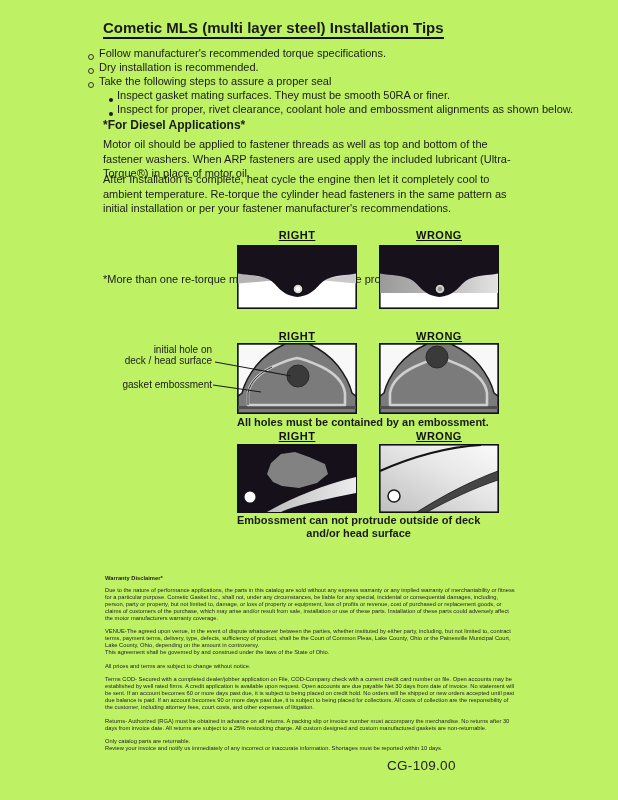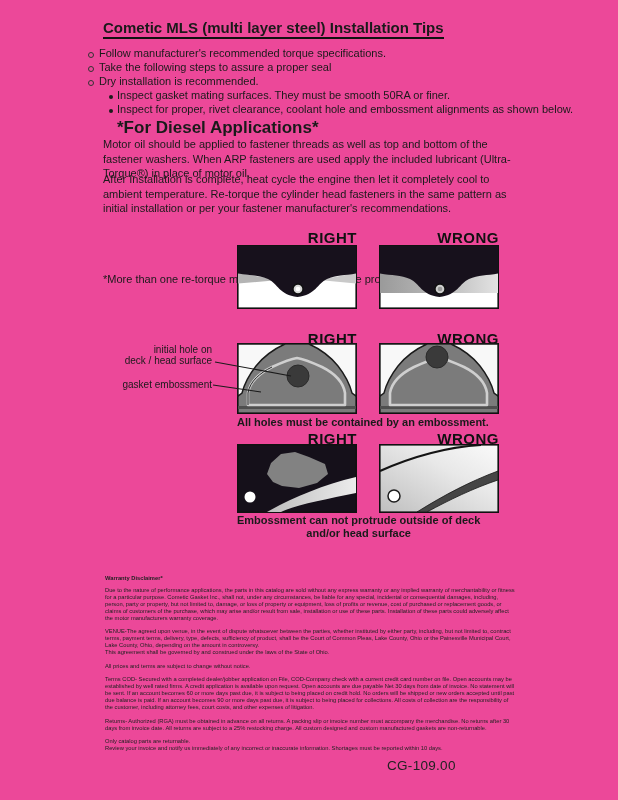--- a/index.html
+++ b/index.html
@@ -1,32 +1,32 @@
 <!DOCTYPE html>
 <html><head>
 <meta charset="utf-8">
 <style>
   html,body{margin:0;padding:0;background:#ffffff;}
   .page{
-    position:relative;width:618px;height:800px;background:#ec4899;
+    position:relative;width:618px;height:800px;background:#bef264;
     font-family:"Liberation Sans", sans-serif;color:#1a1a1a;overflow:hidden;
   }
   .title{
     position:absolute;left:103px;top:19px;font-size:15px;font-weight:bold;
     border-bottom:2px solid #111;padding-bottom:1px;white-space:nowrap;
   }
   .bullets{position:absolute;left:88px;top:46px;font-size:11px;line-height:14px;}
-  .b-item{display:flex;align-items:center;height:14px;white-space:nowrap;}
+  .b-item{display:flex;align-items:flex-end;height:14px;white-space:nowrap;}
   .b-item.sub{margin-left:21px;}
   .marker-o{flex:0 0 auto;width:4px;height:4px;border:1px solid #333;border-radius:50%;margin:4px 5px 0 0;}
   .marker-f{flex:0 0 auto;width:4px;height:4px;background:#1a1a1a;border-radius:50%;margin:4px 4px 0 0;}
-  .diesel-h{position:absolute;left:117px;top:118px;font-size:17px;font-weight:bold;}
+  .diesel-h{position:absolute;left:103px;top:118px;font-size:12px;font-weight:bold;}
   .para{position:absolute;left:103px;width:414px;font-size:11px;line-height:14.6px;}
   .p1{top:137px;} .p2{top:172px;} .p3{top:227px;margin-top:45px;}
-  .rw-label{position:absolute;width:120px;text-align:right;font-size:15px;font-weight:600;letter-spacing:0.5px;color:#111;}
+  .rw-label{position:absolute;width:120px;text-align:center;font-size:11px;font-weight:600;letter-spacing:0.5px;color:#111;text-decoration:underline;}
   .dbox{position:absolute;width:120px;}
   .caption{position:absolute;left:237px;font-size:11px;font-weight:600;line-height:12.5px;}
   .callout{position:absolute;left:108px;width:104px;text-align:right;font-size:10px;line-height:11px;}
   .overlay{position:absolute;left:0;top:0;pointer-events:none;}
   .fineprint{
     position:absolute;left:105px;top:574px;width:820px;
     transform:scale(0.5);transform-origin:0 0;
     font-size:11.5px;line-height:14px;color:#222;
   }
   .fineprint .fp-h{font-weight:bold;margin-bottom:10px;}
@@ -42,25 +42,25 @@
 
   <div class="title">Cometic MLS (multi layer steel) Installation Tips</div>
 
   <div class="bullets">
     <div class="b-item">
       <span class="marker-o"></span>
       <span>Follow manufacturer's recommended torque specifications.</span>
     </div>
     <div class="b-item">
       <span class="marker-o"></span>
-      <span>Take the following steps to assure a proper seal</span>
+      <span>Dry installation is recommended.</span>
     </div>
     <div class="b-item">
       <span class="marker-o"></span>
-      <span>Dry installation is recommended.</span>
+      <span>Take the following steps to assure a proper seal</span>
     </div>
     <div class="b-item sub">
       <span class="marker-f"></span>
       <span>Inspect gasket mating surfaces.  They must be smooth 50RA or finer.</span>
     </div>
     <div class="b-item sub">
       <span class="marker-f"></span>
       <span>Inspect for proper, rivet clearance, coolant hole and embossment alignments as shown below.</span>
     </div>
   </div>

